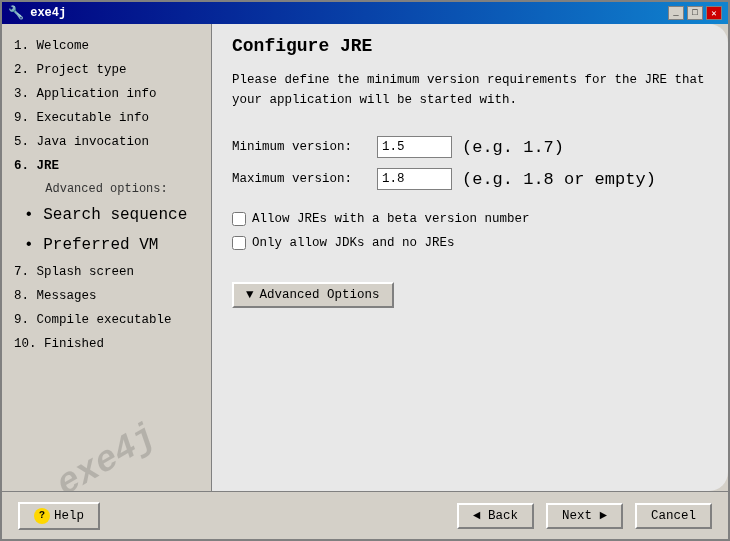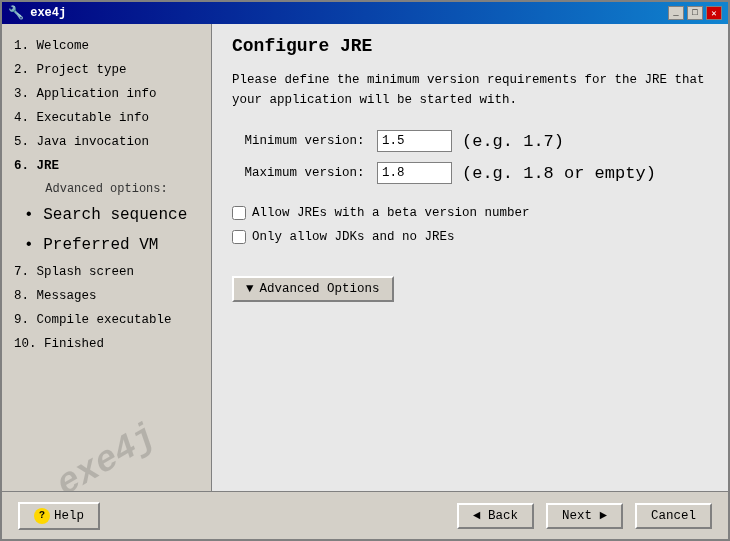--- a/index.html
+++ b/index.html
@@ -56,20 +56,21 @@
       cursor: pointer;
       color: #000;
     }
 
     .title-btn.close { background: #cc0000; color: white; }
 
     .content {
       display: flex;
       flex: 1;
       overflow: hidden;
+      border-radius: 19px;
     }
 
     .sidebar {
       width: 210px;
       background: #d4d0c8;
       border-right: 1px solid #808080;
       padding: 10px 8px;
       position: relative;
       overflow: hidden;
     }
@@ -133,35 +134,34 @@
     .main-title {
       font-size: 18px;
       font-weight: bold;
       margin-bottom: 14px;
       color: #000;
     }
 
     .main-description {
       font-size: 12.5px;
       line-height: 1.6;
-      margin-bottom: 20px;
+      margin-bottom: 26px;
       color: #000;
     }
 
     .form-row {
       display: flex;
       align-items: center;
       margin-bottom: 10px;
     }
 
     .form-label {
       width: 145px;
       font-size: 12.5px;
       color: #000;
-      text-align: center;
     }
 
     .form-input {
       width: 75px;
       height: 22px;
       border: 1px solid #808080;
       background: white;
       padding: 2px 4px;
       font-size: 12.5px;
       font-family: 'Courier New', Courier, monospace;
@@ -278,21 +278,21 @@
       <div class="sidebar-item">
         <span>1.  Welcome</span>
       </div>
       <div class="sidebar-item">
         <span>2.  Project type</span>
       </div>
       <div class="sidebar-item">
         <span>3.  Application info</span>
       </div>
       <div class="sidebar-item">
-        <span>4.  Executable info</span>
+        <span>9.  Executable info</span>
       </div>
       <div class="sidebar-item">
         <span>5.  Java invocation</span>
       </div>
       <div class="sidebar-item active">
         <span>6.  JRE</span>
       </div>
       <div class="sidebar-section-label">
         <span>Advanced options:</span>
       </div>

